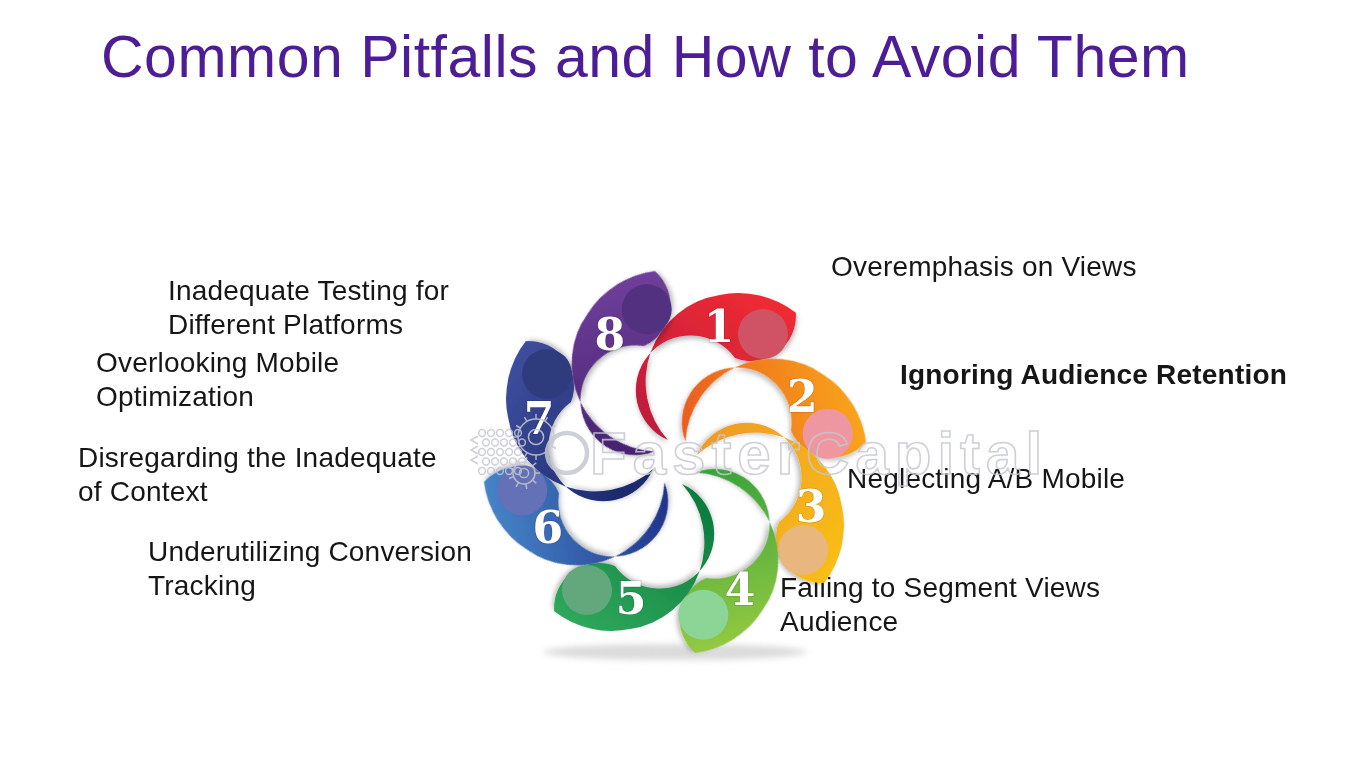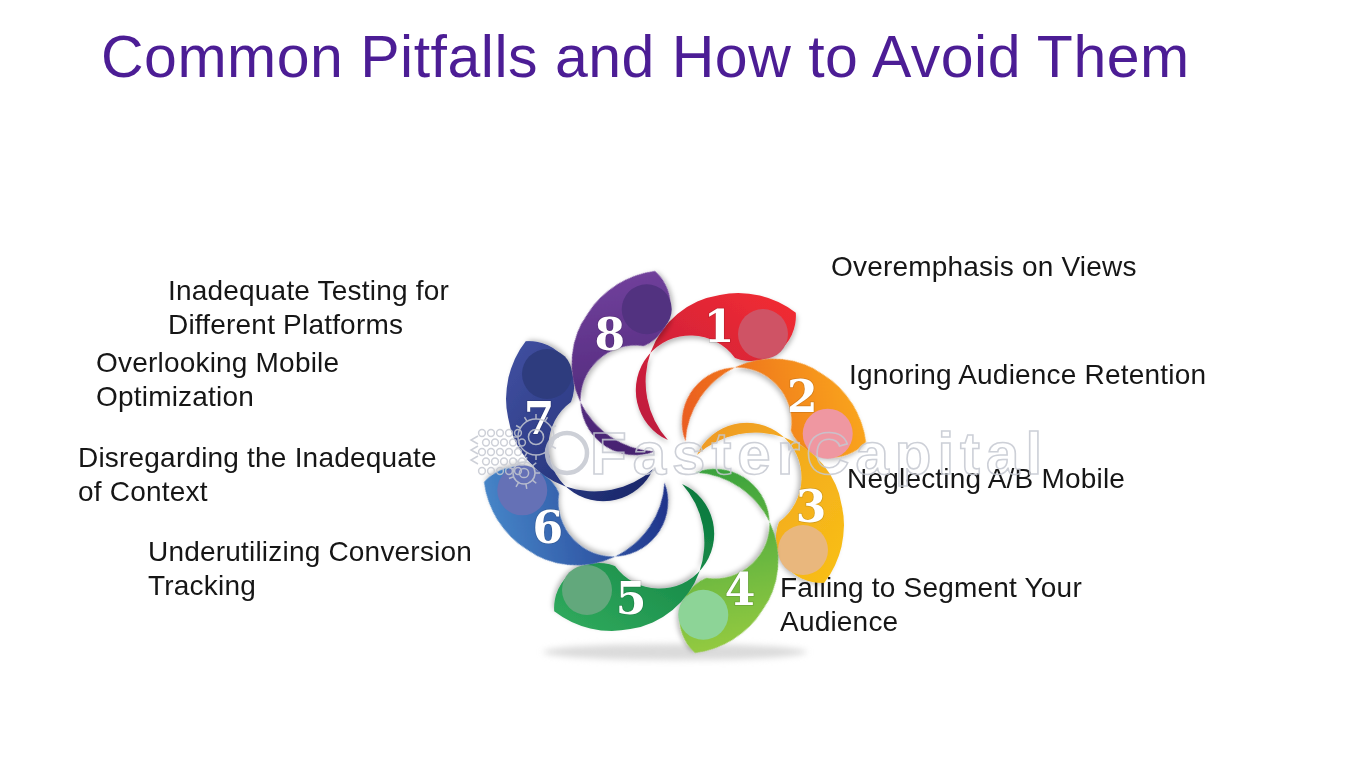--- a/index.html
+++ b/index.html
@@ -32,23 +32,23 @@
 </style>
 </head>
 <body>
 
 <div id="page">
 
   <div class="page-title">Common Pitfalls and How to Avoid Them</div>
 
   <div id="labels-layer">
       <div class="pitfall-label" style="left: 807px; top: 250px; width: 430px; margin-left: 24px;">Overemphasis on Views</div>
-      <div class="pitfall-label" style="left: 849px; top: 358px; width: 430px;">Ignoring Audience Retention</div>
+      <div class="pitfall-label" style="left: 900px; top: 358px; width: 430px; font-weight: bold;">Ignoring Audience Retention</div>
       <div class="pitfall-label" style="left: 847px; top: 462px; width: 430px;">Neglecting A/B Mobile</div>
-      <div class="pitfall-label" style="left: 780px; top: 571px; width: 340px;">Failing to Segment Your
+      <div class="pitfall-label" style="left: 780px; top: 571px; width: 340px;">Failing to Segment Views
 Audience</div>
       <div class="pitfall-label" style="left: 148px; top: 535px; width: 370px;">Underutilizing Conversion
 Tracking</div>
       <div class="pitfall-label" style="left: 78px; top: 441px; width: 410px;">Disregarding the Inadequate
 of Context</div>
       <div class="pitfall-label" style="left: 96px; top: 346px; width: 310px;">Overlooking Mobile
 Optimization</div>
       <div class="pitfall-label" style="left: 168px; top: 229px; width: 330px; margin-top: 45px;">Inadequate Testing for
 Different Platforms</div>
     </div>

